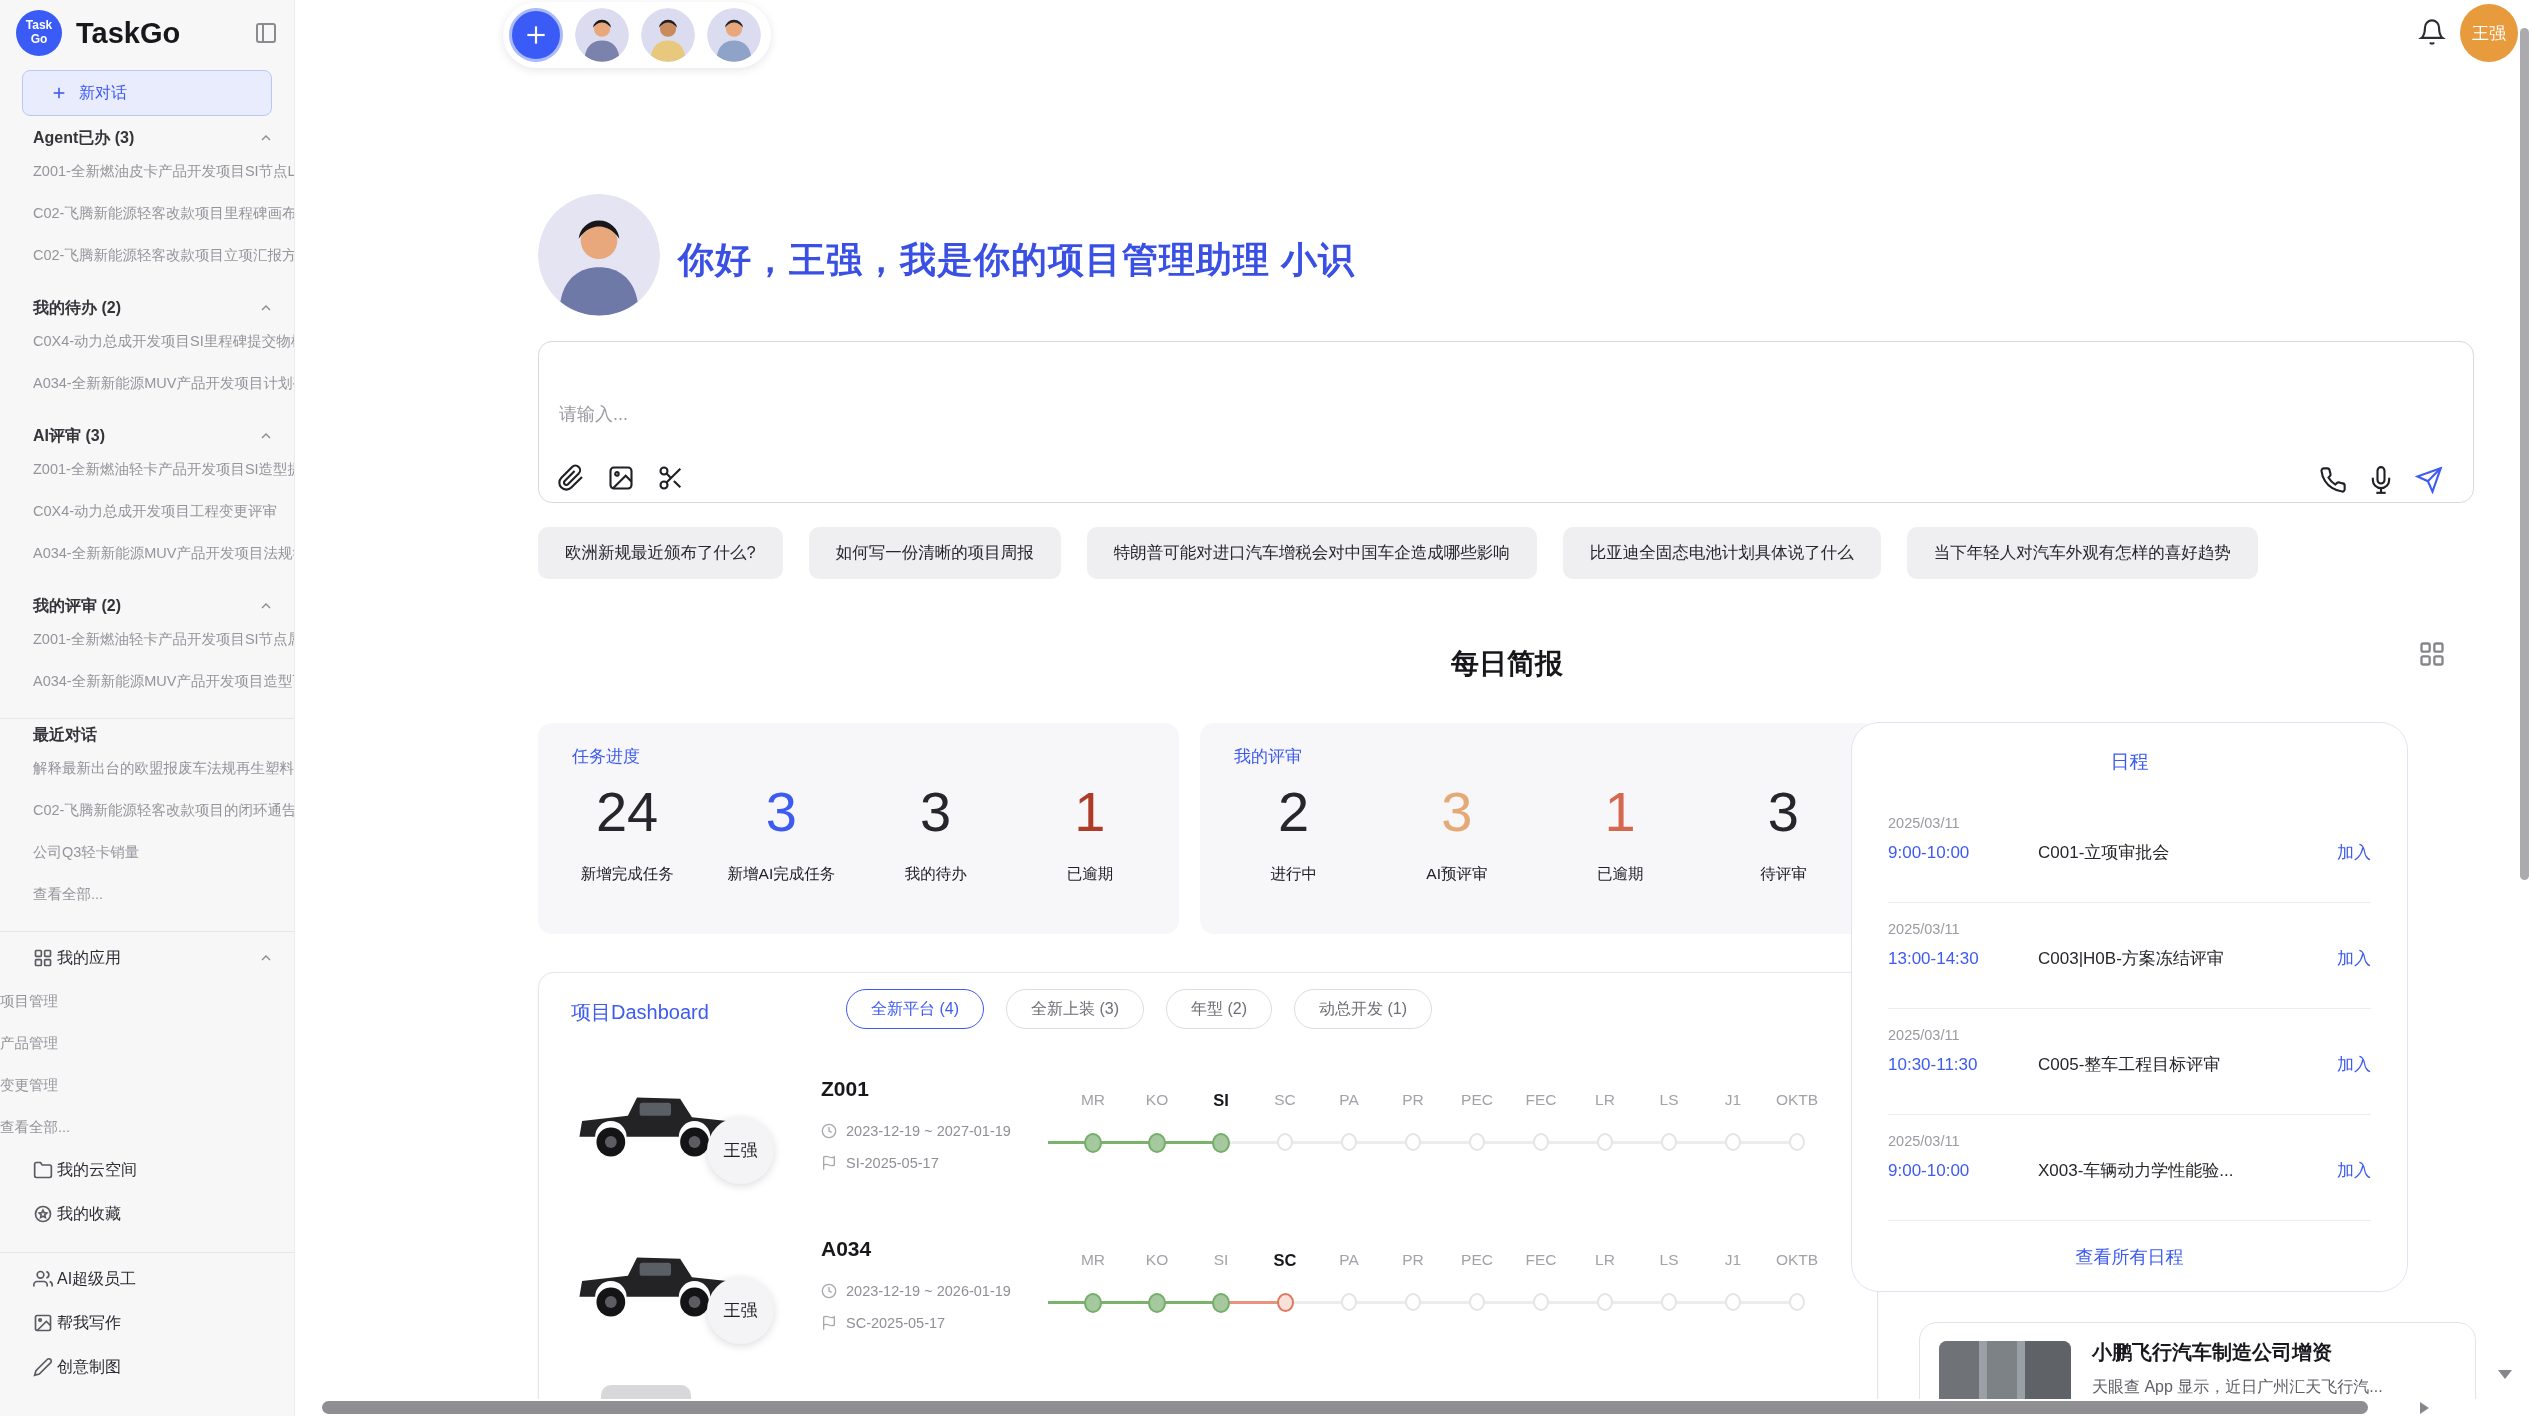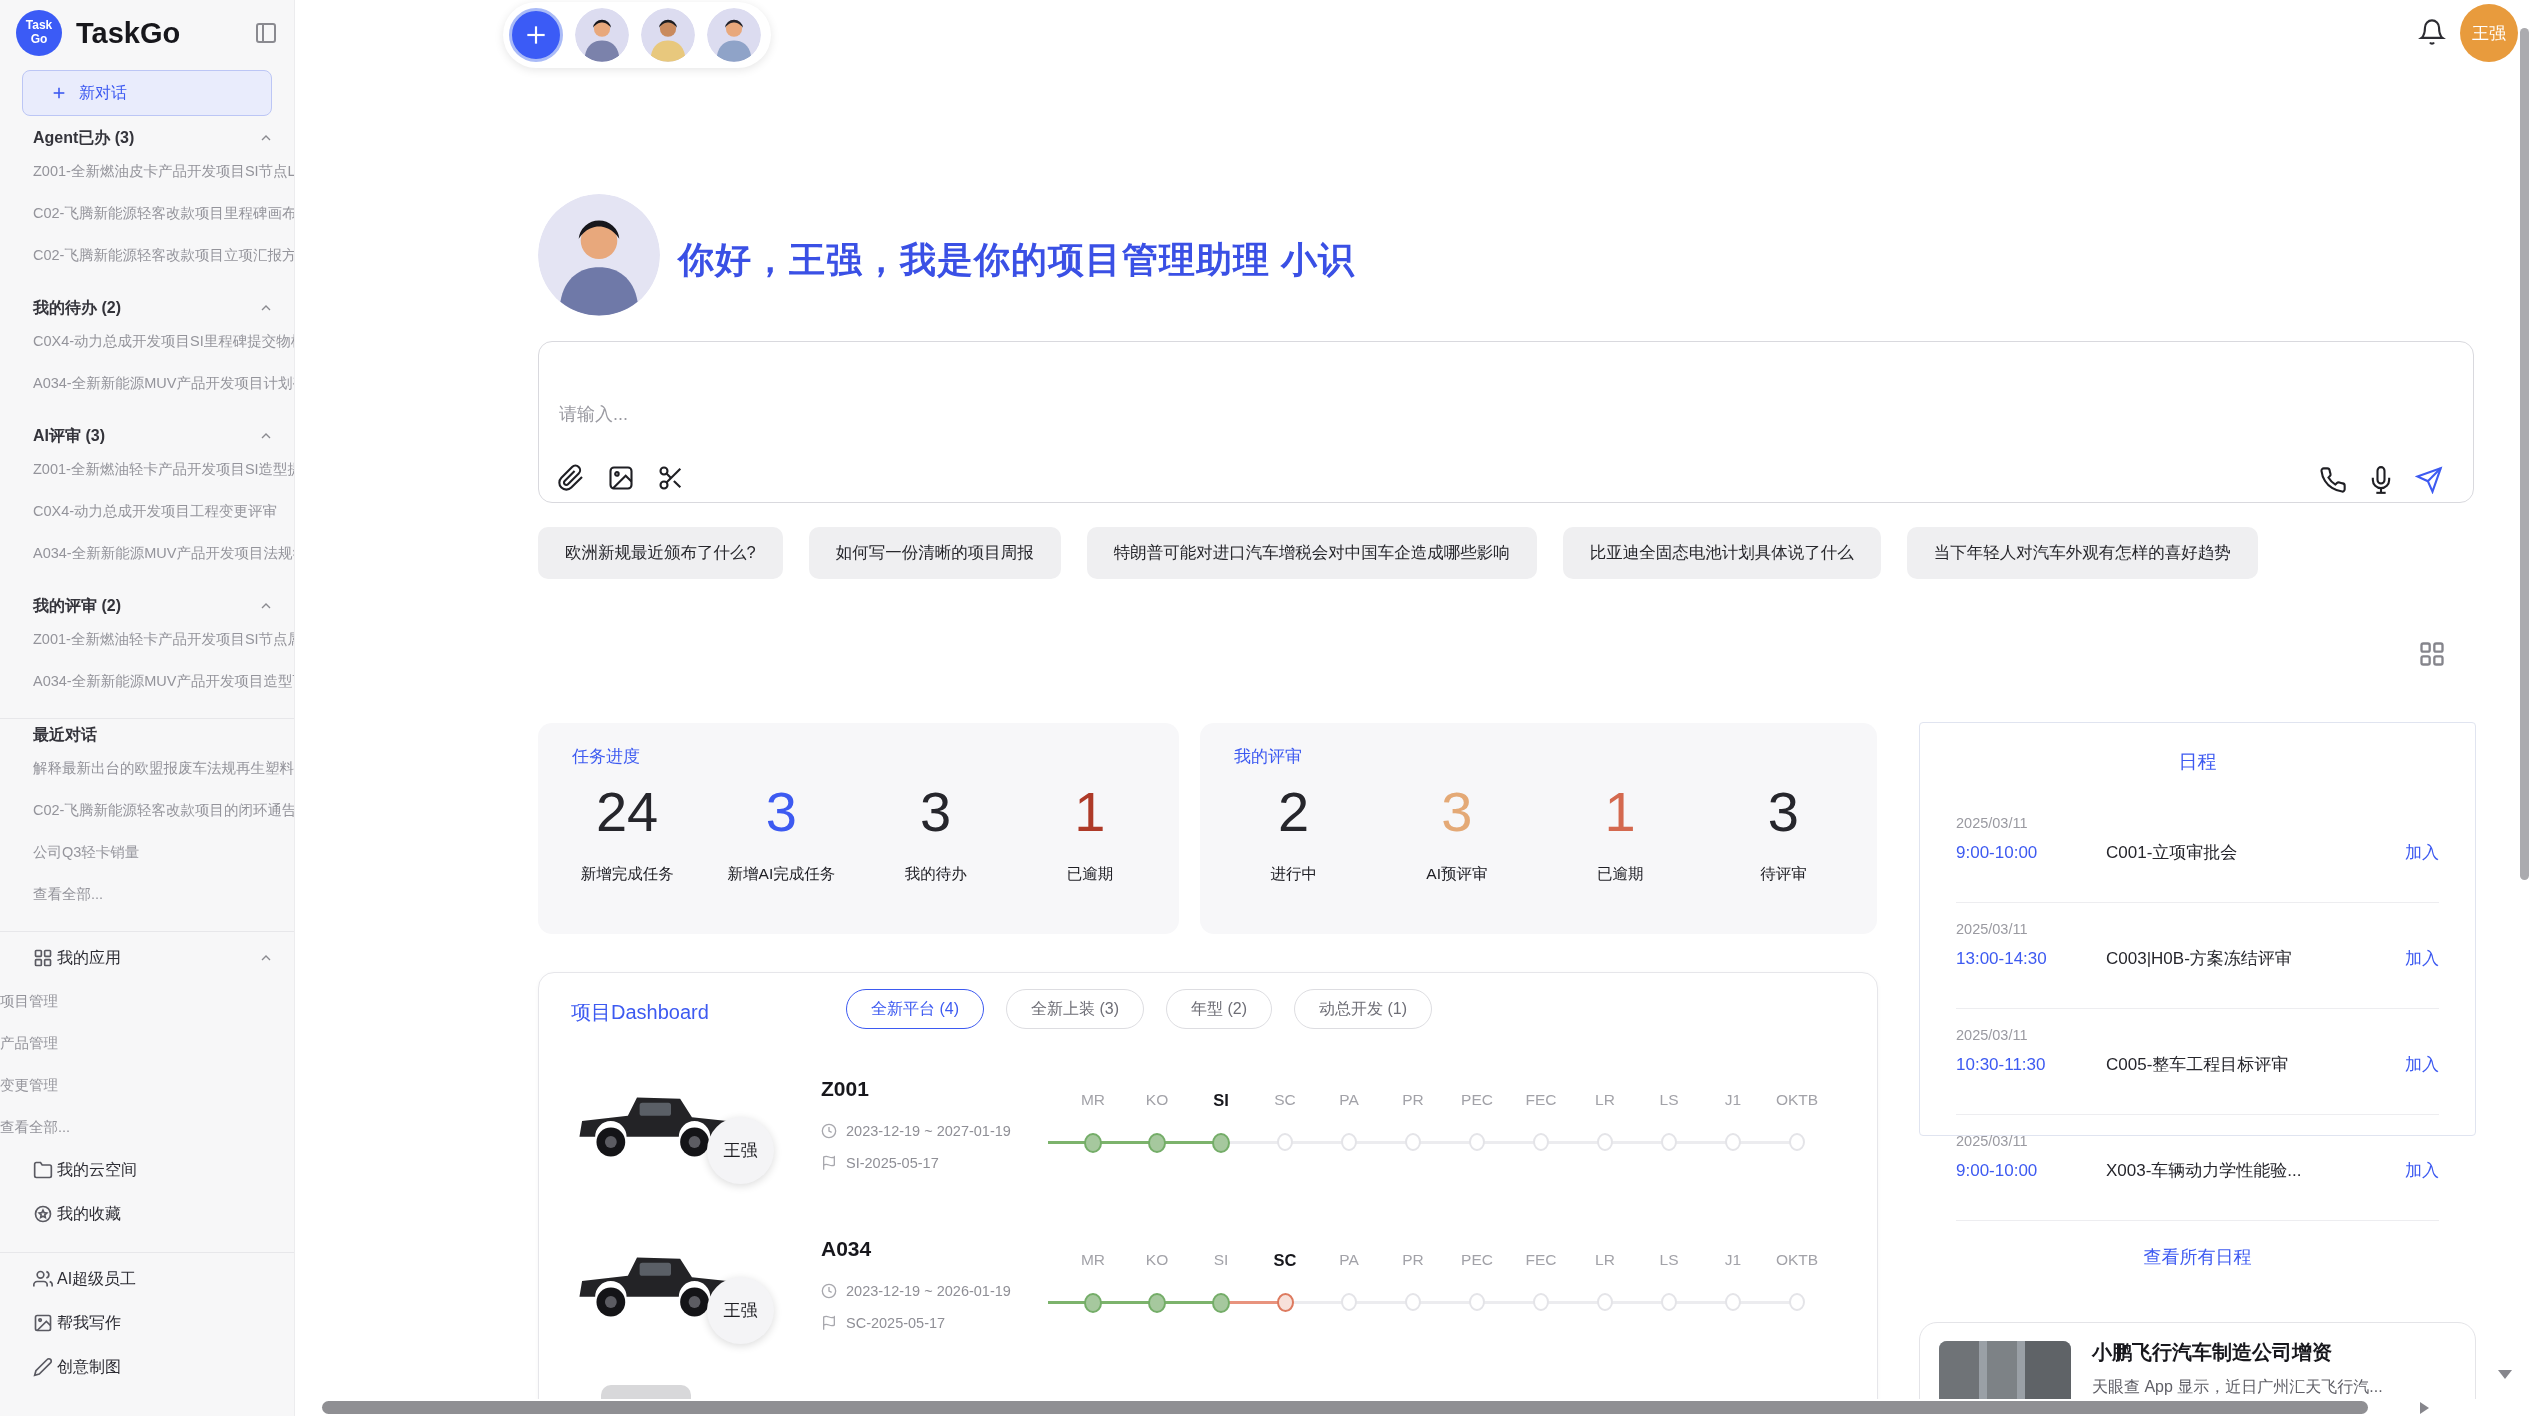--- a/index.html
+++ b/index.html
@@ -97,22 +97,22 @@
   .mstones { position:absolute; left:492px; top:26px; display:flex; }
   .ms-col { width:64px; position:relative; text-align:center; }
   .ms-label { height:22px; line-height:22px; font-size:15.5px; color:#a2a2a8; }
   .ms-label.cur { color:#17171c; font-weight:700; font-size:16.5px; }
   .ms-dot { position:relative; z-index:2; margin:22px auto 0 auto; border-radius:50%; }
   .ms-seg { position:absolute; top:51.5px; height:3px; z-index:1; }
   .next-sliver { position:absolute; left:62px; top:412px; width:90px; height:14px;
     border-radius:10px 10px 0 0; background:#d8d8da; }
 
   
-  .sched-card { position:absolute; left:1919px; top:722px; width:557px; height:414px;
-    background:#fff; border:1.5px solid #e0e4f0; border-radius:4px; }
+  .sched-card { position:absolute; left:1851px; top:722px; width:557px; height:570px;
+    background:#fff; border:1.5px solid #e0e4f0; border-radius:28px; }
   .sched-title { position:absolute; top:26px; left:0; width:100%; text-align:center;
     font-size:19px; color:#3d5af1; }
   .sched-list { position:absolute; top:74px; left:36px; right:36px; }
   .sched-entry { height:106px; padding-top:18px; border-bottom:1px solid #ededf0; }
   .se-date { font-size:14.5px; color:#9a9aa1; }
   .se-row { display:flex; align-items:center; margin-top:10px; }
   .se-time { font-size:17px; color:#3d5af1; width:150px; flex:0 0 auto; }
   .se-name { font-size:17px; color:#26262c; white-space:nowrap; overflow:hidden; flex:1 1 auto; }
   .se-join { font-size:17px; color:#3d5af1; margin-left:12px; cursor:pointer; flex:0 0 auto; }
   .sched-all { position:absolute; left:0; top:522px; width:100%; text-align:center;
@@ -401,20 +401,21 @@
   </div>
 
   <div class="chips" id="chips">
       <div class="chip">欧洲新规最近颁布了什么?</div>
       <div class="chip">如何写一份清晰的项目周报</div>
       <div class="chip">特朗普可能对进口汽车增税会对中国车企造成哪些影响</div>
       <div class="chip">比亚迪全固态电池计划具体说了什么</div>
       <div class="chip">当下年轻人对汽车外观有怎样的喜好趋势</div>
     </div>
 
+  <div class="brief-title">每日简报</div>
   <span class="brief-grid">
     <svg width="28" height="28" viewBox="0 0 24 24" fill="none" stroke="currentColor" stroke-width="2">
         <rect x="3" y="3" width="7" height="7" rx="1.5"></rect>
         <rect x="14" y="3" width="7" height="7" rx="1.5"></rect>
         <rect x="14" y="14" width="7" height="7" rx="1.5"></rect>
         <rect x="3" y="14" width="7" height="7" rx="1.5"></rect>
       </svg>
   </span>
   <div class="stat-card" id="stat-card-0" style="left:538px; width:641px;">
       <div class="sc-title">任务进度</div>

